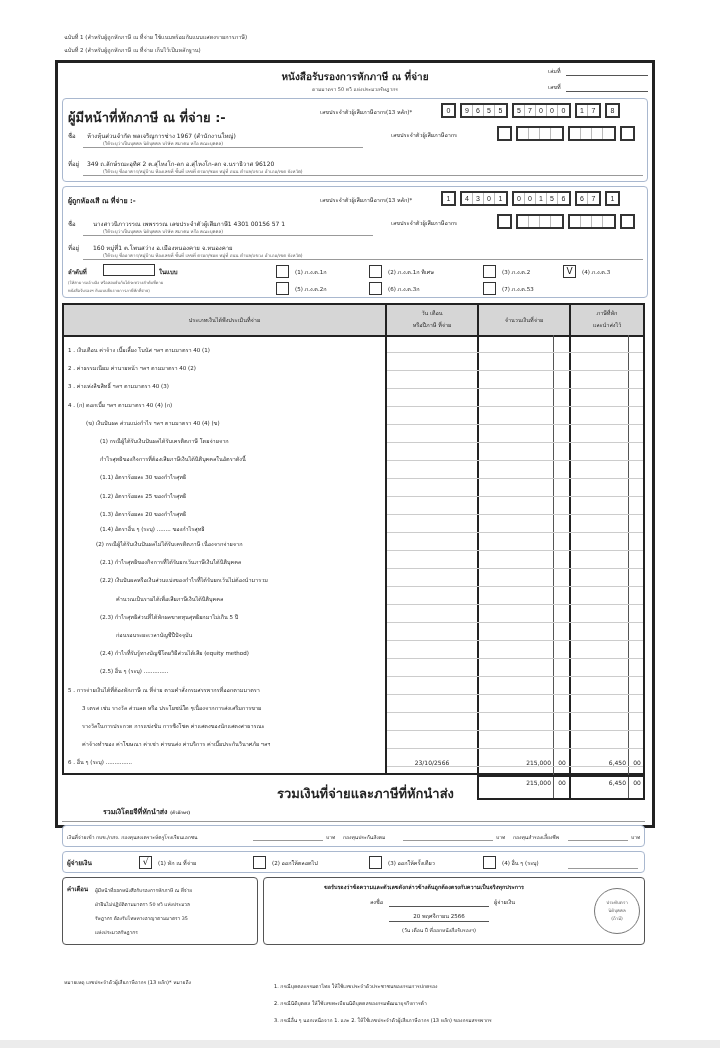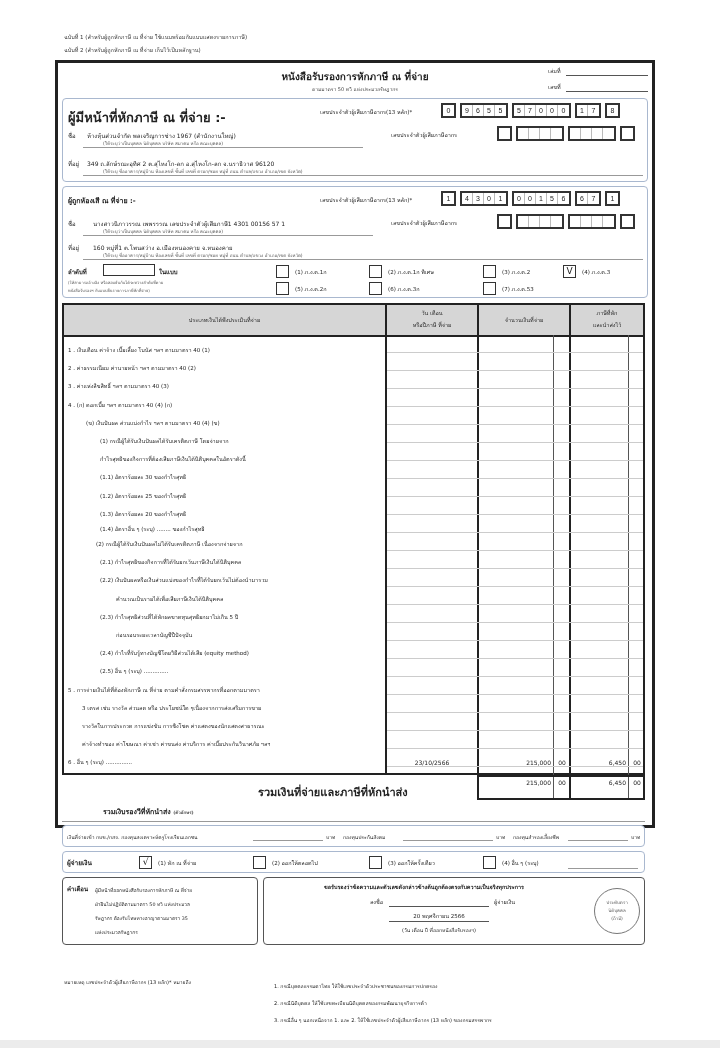--- a/index.html
+++ b/index.html
@@ -243,29 +243,29 @@
     <div style="padding-left:14px">ค่าจ้างทำของ ค่าโฆษณา ค่าเช่า ค่าขนส่ง ค่าบริการ ค่าเบี้ยประกันวินาศภัย ฯลฯ</div>
     <div>6 .  อื่น ๆ (ระบุ) ...............</div>
   </div>
 
   <div class="abs" style="left:329px;top:696px;width:90px;text-align:center;font-size:6px">23/10/2566</div>
   <div class="abs" style="left:421px;top:696px;width:72px;text-align:right;font-size:6px">215,000</div>
   <div class="abs" style="left:497px;top:696px;width:14px;text-align:center;font-size:6px">00</div>
   <div class="abs" style="left:513px;top:696px;width:55px;text-align:right;font-size:6px">6,450</div>
   <div class="abs" style="left:572px;top:696px;width:14px;text-align:center;font-size:6px">00</div>
 
-  <div class="abs bold" style="left:200px;top:720px;width:215px;text-align:left;font-size:11px;font-family:'DejaVu Serif',serif">รวมเงินที่จ่ายและภาษีที่หักนำส่ง</div>
+  <div class="abs bold" style="left:200px;top:720px;width:215px;text-align:center;font-size:13px;font-family:'DejaVu Serif',serif">รวมเงินที่จ่ายและภาษีที่หักนำส่ง</div>
   <div class="abs" style="left:419px;top:712px;width:168px;height:25px;border:2px solid #222"></div>
   <div class="abs" style="left:421px;top:716px;width:72px;text-align:right;font-size:6px">215,000</div>
   <div class="abs" style="left:497px;top:716px;width:14px;text-align:center;font-size:6px">00</div>
   <div class="abs" style="left:513px;top:716px;width:55px;text-align:right;font-size:6px">6,450</div>
   <div class="abs" style="left:572px;top:716px;width:14px;text-align:center;font-size:6px">00</div>
 
   <div class="abs" style="left:4px;top:737px;width:583px;height:22px;border-bottom:1px solid #999"></div>
-  <div class="abs bold" style="left:45px;top:743px;font-size:7px;font-family:'DejaVu Serif',serif"><span>รวมเงิบรองวีที่หักนำส่ง</span> <span class="small">(ตัวอักษร)</span></div>
+  <div class="abs bold" style="left:45px;top:743px;font-size:7px;font-family:'DejaVu Serif',serif"><span>รวมเงิโดยจีที่หักนำส่ง</span> <span class="small">(ตัวอักษร)</span></div>
 
   <div class="abs panel" style="left:4px;top:762px;width:583px;height:22px">
     <div class="abs" style="left:4px;top:7px;font-size:5px">เงินที่จ่ายเข้า กบข./กสจ. กองทุนสงเคราะห์ครูโรงเรียนเอกชน</div>
     <div class="abs" style="left:190px;top:14px;width:70px;border-bottom:1px solid #999"></div>
     <div class="abs" style="left:263px;top:7px;font-size:5px">บาท</div>
     <div class="abs" style="left:280px;top:7px;font-size:5px">กองทุนประกันสังคม</div>
     <div class="abs" style="left:340px;top:14px;width:90px;border-bottom:1px solid #999"></div>
     <div class="abs" style="left:433px;top:7px;font-size:5px">บาท</div>
     <div class="abs" style="left:450px;top:7px;font-size:5px">กองทุนสำรองเลี้ยงชีพ</div>
     <div class="abs" style="left:505px;top:14px;width:60px;border-bottom:1px solid #999"></div>

